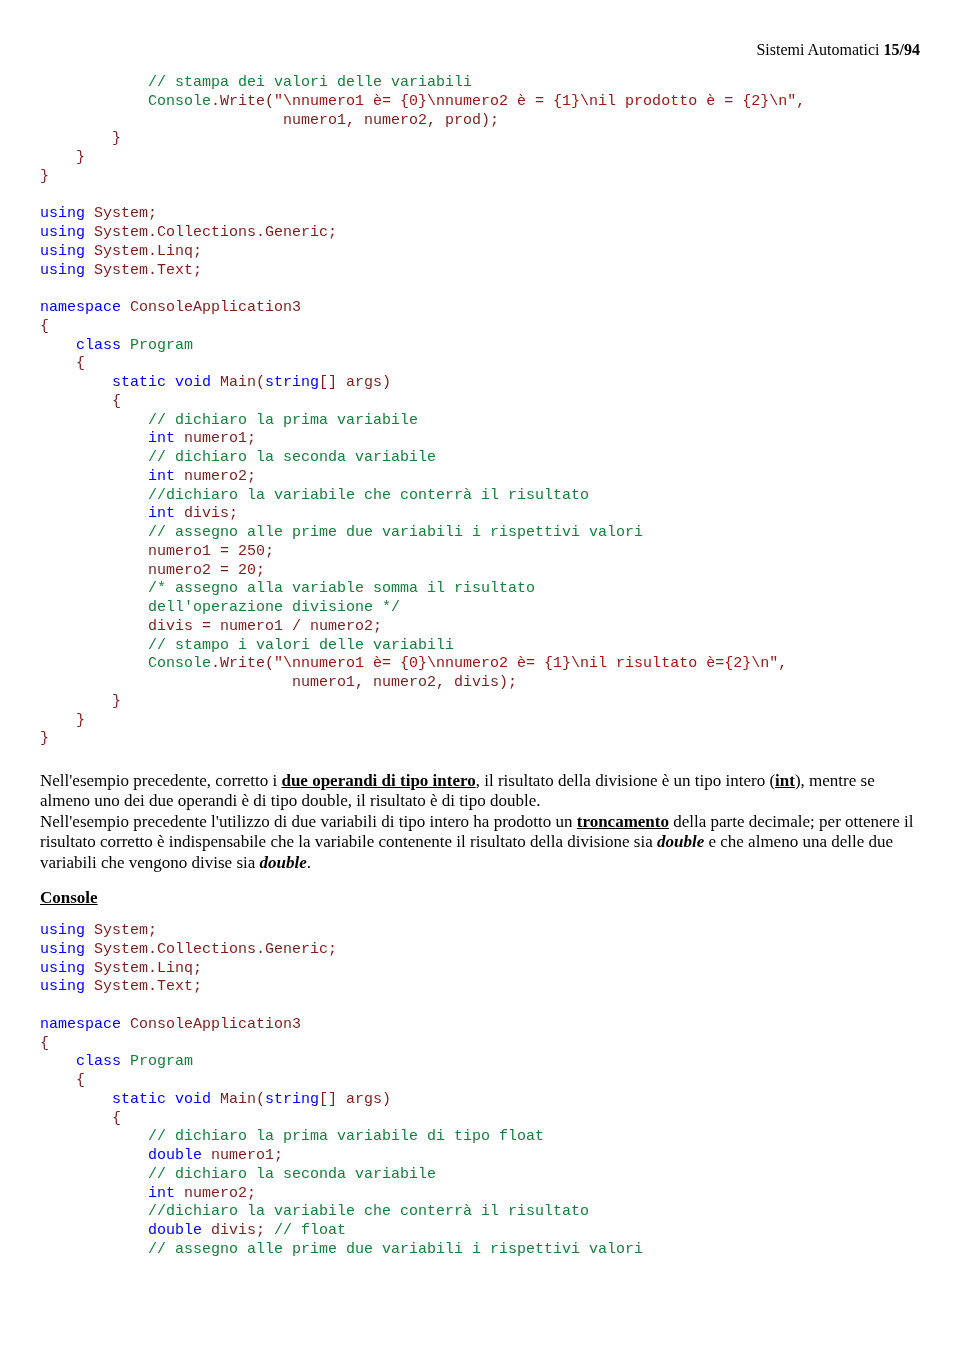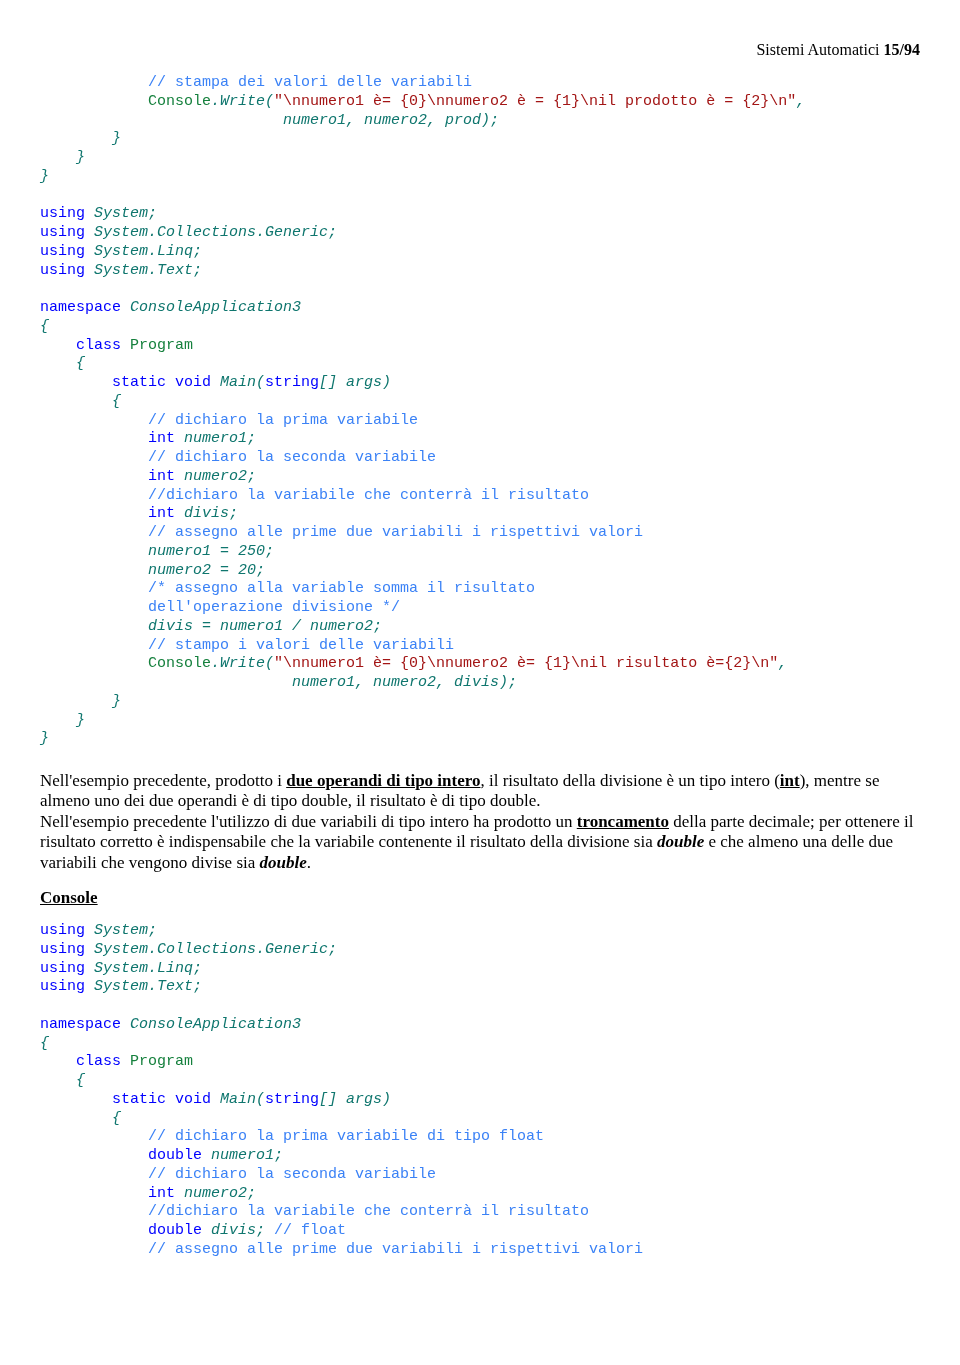--- a/index.html
+++ b/index.html
@@ -25,22 +25,22 @@
   .code {
     font-family: "Courier New", Courier, monospace;
     font-size: 15px;
     white-space: pre;
     line-height: 1.25;
     margin: 0;
   }
   .kw   { color: #0000ff; }   
   .typ  { color: #15803d; }   
   .str  { color: #a31515; }   
-  .cmt  { color: #3b82f6; }   
-  .plain{ color: #0f766e; font-style: italic; }
+  .cmt  { color: #15803d; }   
+  .plain{ color: #7f1d1d; }
   .body-text {
     font-family: "Times New Roman", Times, serif;
     font-size: 17px;
     line-height: 1.2;
     margin-top: 22px;
     margin-bottom: 12px;
   }
   .ul { text-decoration: underline; }
   .bold { font-weight: bold; text-decoration: underline; }
   .ibold { font-style: italic; font-weight: bold; }
@@ -89,21 +89,21 @@
 <span class="cmt">            dell'operazione divisione */</span>
 <span class="plain">            divis = numero1 / numero2;</span>
 <span class="cmt">            // stampo i valori delle variabili</span>
 <span class="plain">            </span><span class="typ">Console</span><span class="plain">.Write(</span><span class="str">"\nnumero1 è= {0}\nnumero2 è= {1}\nil risultato è={2}\n"</span><span class="plain">,</span>
 <span class="plain">                            numero1, numero2, divis);</span>
 <span class="plain">        }</span>
 <span class="plain">    }</span>
 <span class="plain">}</span></pre>
 
 <div class="body-text">
-  <span>Nell'esempio precedente, prodotto i </span><span class="bold ul">due operandi di tipo intero</span><span>, il risultato della divisione è un tipo intero (</span><span class="bold">int</span><span>), mentre se almeno uno dei due operandi è di tipo double, il risultato è di tipo double.</span><br>
+  <span>Nell'esempio precedente, corretto i </span><span class="bold ul">due operandi di tipo intero</span><span>, il risultato della divisione è un tipo intero (</span><span class="bold">int</span><span>), mentre se almeno uno dei due operandi è di tipo double, il risultato è di tipo double.</span><br>
   <span>Nell'esempio precedente l'utilizzo di  due variabili di tipo intero ha prodotto un </span><span class="bold">troncamento</span><span> della parte decimale; per ottenere il risultato corretto è indispensabile che la variabile contenente il risultato della divisione sia </span><span class="ibold">double</span><span> e che almeno una delle due variabili che vengono divise sia </span><span class="ibold">double</span><span>.</span>
 </div>
 
 <div class="esempio">Console</div>
 
 <pre class="code"><span class="kw">using</span><span class="plain"> System;</span>
 <span class="kw">using</span><span class="plain"> System.Collections.Generic;</span>
 <span class="kw">using</span><span class="plain"> System.Linq;</span>
 <span class="kw">using</span><span class="plain"> System.Text;</span>
 <span></span>

